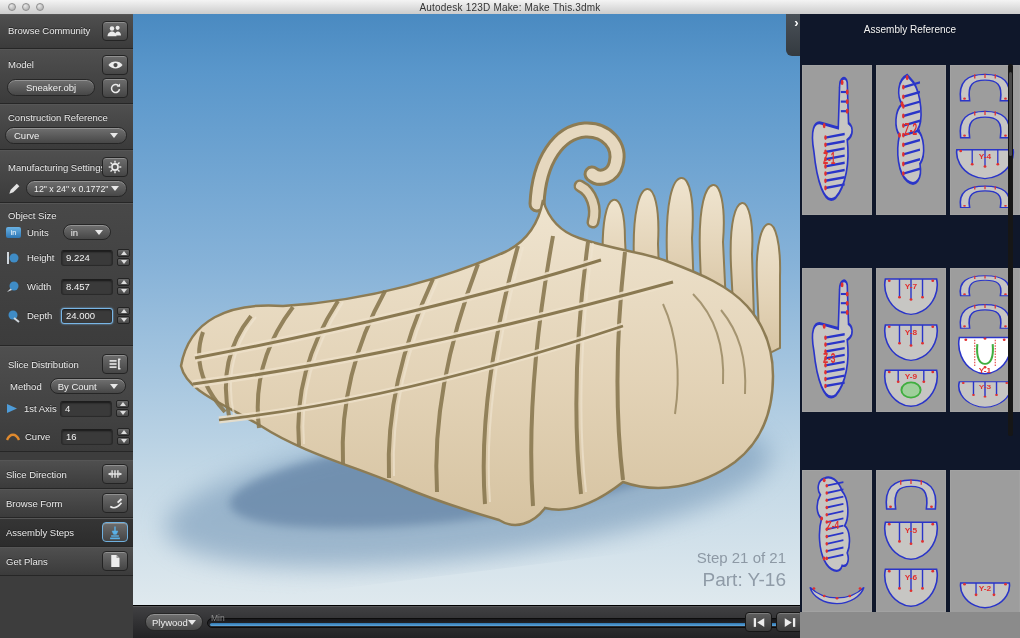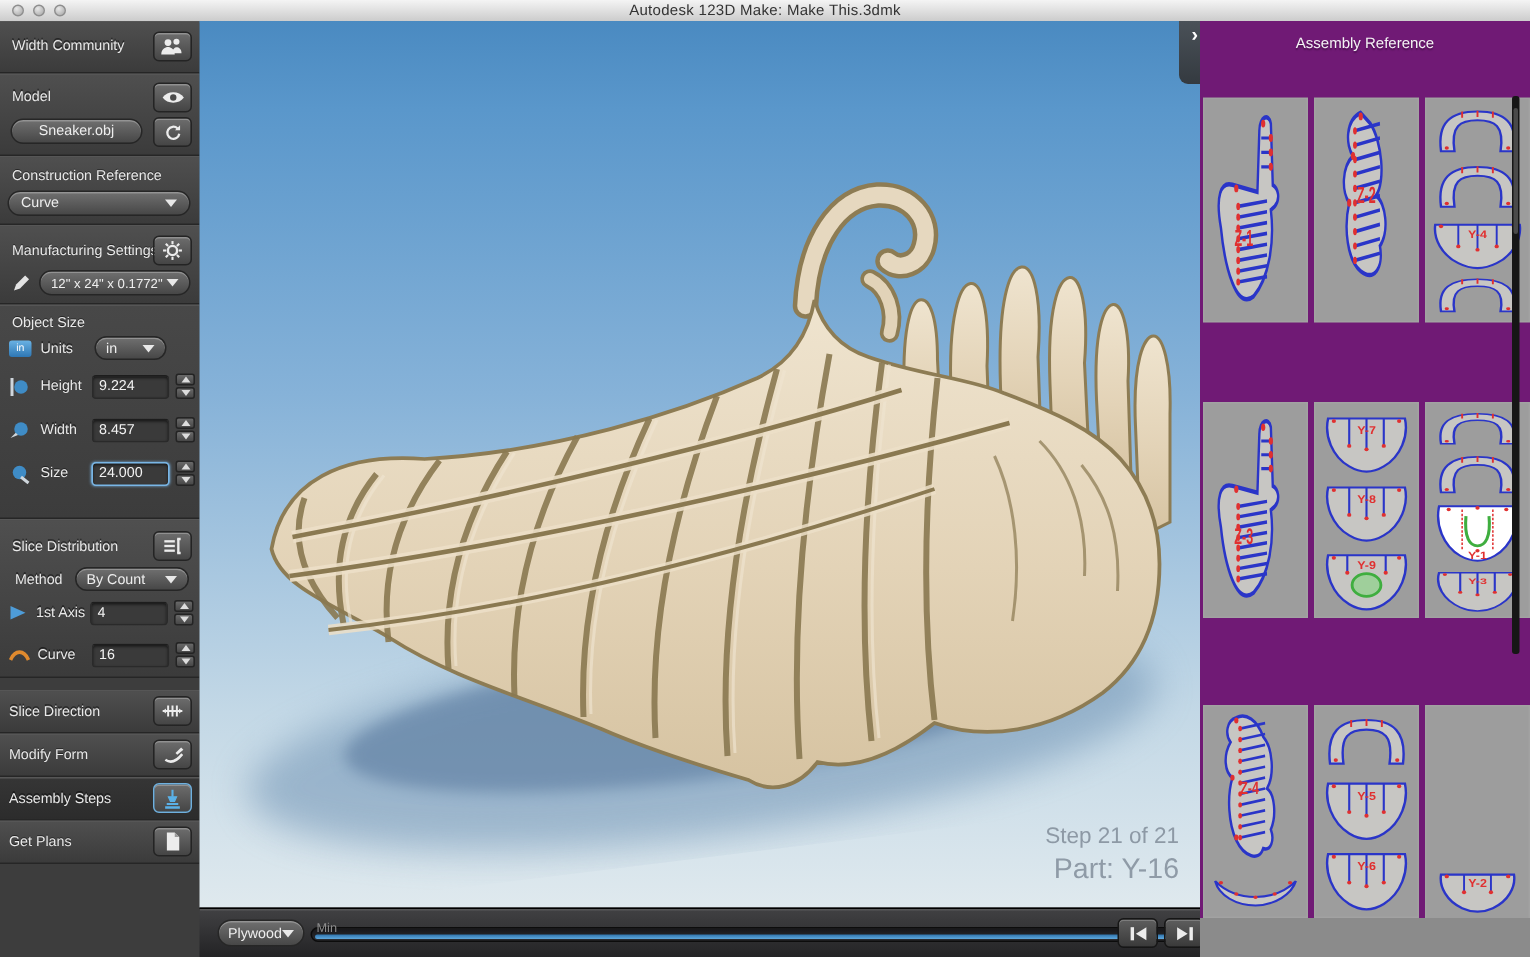--- a/index.html
+++ b/index.html
@@ -50,21 +50,21 @@
   .shoe{position:absolute;left:0;top:0;width:667px;height:591px;}
   .status{position:absolute;right:14px;text-align:right;color:#8d99a5;}
   .status .step{font-size:15px;color:#8d99a5;}
   .status .part{font-size:19px;color:#8f9ba7;margin-top:3px;}
   .collapse-tab{position:absolute;left:653px;top:0;width:21px;height:42px;
     background:linear-gradient(#4a5158,#343a40);border-radius:0 0 0 6px;
     display:flex;align-items:flex-start;justify-content:center;color:#fff;}
   .collapse-tab .chev{font-size:13px;font-weight:bold;line-height:18px;}
 
   
-  .panel{position:absolute;left:800px;top:14px;width:220px;height:624px;background:#701a75;}
+  .panel{position:absolute;left:800px;top:14px;width:220px;height:624px;background:#0f172a;}
   .panel-title{position:absolute;top:10px;left:0;width:100%;text-align:center;
     font-size:10px;color:#f4f4f4;text-shadow:0 1px 1px rgba(0,0,0,.35);}
   .cell{position:absolute;background:#9d9d9d;box-shadow:inset 0 0 0 1px rgba(255,255,255,.06);
     display:flex;flex-direction:column;align-items:center;padding:3px 1px;box-sizing:border-box;}
   .cell svg{display:block;}
   .vscroll{position:absolute;left:208px;top:50px;width:5px;height:372px;background:#161616;border-radius:2px;}
   .vscroll .thumb{position:absolute;left:1px;top:8px;width:3px;height:84px;background:#4a4a4a;border-radius:2px;}
 
   
   .bottombar{position:absolute;left:133px;top:605px;width:667px;height:33px;
@@ -95,21 +95,21 @@
       <div class="dot"></div>
       <div class="dot"></div>
       <div class="dot"></div>
     </div>
     <div class="title">Autodesk 123D Make: Make This.3dmk</div>
   </div>
 
   <div class="sidebar">
 
     <div class="srow" style="height:33px;">
-      <span class="slabel" style="position:absolute;left:8px;top:10px;">Width Community</span>
+      <span class="slabel" style="position:absolute;left:8px;top:10px;">Browse Community</span>
       <div class="ibtn" style="top:6px;">
         <svg width="18" height="12" viewBox="0 0 24 16">
             <g fill="#ececec">
               <circle cx="8" cy="4.5" r="3"></circle>
               <circle cx="15.5" cy="3.8" r="2.7"></circle>
               <path d="M2 15c0-4.5 3.6-6.5 6-6.5s6 2 6 6.5z"></path>
               <path d="M11.5 14c.4-3.8 2.6-5.3 4.3-5.3 1.8 0 4.2 1.5 4.2 5.3z"></path>
             </g>
           </svg>
       </div>
@@ -210,21 +210,21 @@
             <span>
               <i class="tri-d"></i>
             </span>
           </span>
       </div>
       <div class="frow" style="position:absolute;left:0;top:103px;width:133px;">
         <svg width="14" height="14" viewBox="0 0 14 14">
             <circle cx="7" cy="6" r="4.5" fill="#3f8cc6"></circle>
             <line x1="8" y1="9" x2="13" y2="13" stroke="#cfd6dc" stroke-width="2"></line>
           </svg>
-        <span class="slabel" style="margin-left:7px;width:34px;">Size</span>
+        <span class="slabel" style="margin-left:7px;width:34px;">Depth</span>
         <input class="num focus" value="24.000" style="">
         <span class="stepper">
             <span>
               <i class="tri-u"></i>
             </span>
             <span>
               <i class="tri-d"></i>
             </span>
           </span>
       </div>
@@ -293,21 +293,21 @@
                 <line x1="11" y1="2" x2="11" y2="12"></line>
                 <line x1="15" y1="2" x2="15" y2="12"></line>
                 <line x1="2" y1="7" x2="20" y2="7"></line>
               </g>
               <path d="M20 7l-3-2.4v4.8z" fill="#ececec"></path>
               <path d="M2 7l3-2.4v4.8z" fill="#ececec"></path>
             </svg>
           </div>
         </div>
         <div class="srow navrow">
-          <span class="slabel">Modify Form</span>
+          <span class="slabel">Browse Form</span>
           <div class="ibtn" style="top: 3px;">
             <svg width="15" height="13" viewBox="0 0 20 16">
               <path d="M3 12 Q10 17 18 7" stroke="#ececec" stroke-width="2.2" fill="none"></path>
               <path d="M17 1l-5 5 1.6 1.6L19 3z" fill="#ececec"></path>
             </svg>
           </div>
         </div>
         <div class="srow navrow active">
           <span class="slabel">Assembly Steps</span>
           <div class="ibtn" style="top: 3px;">

